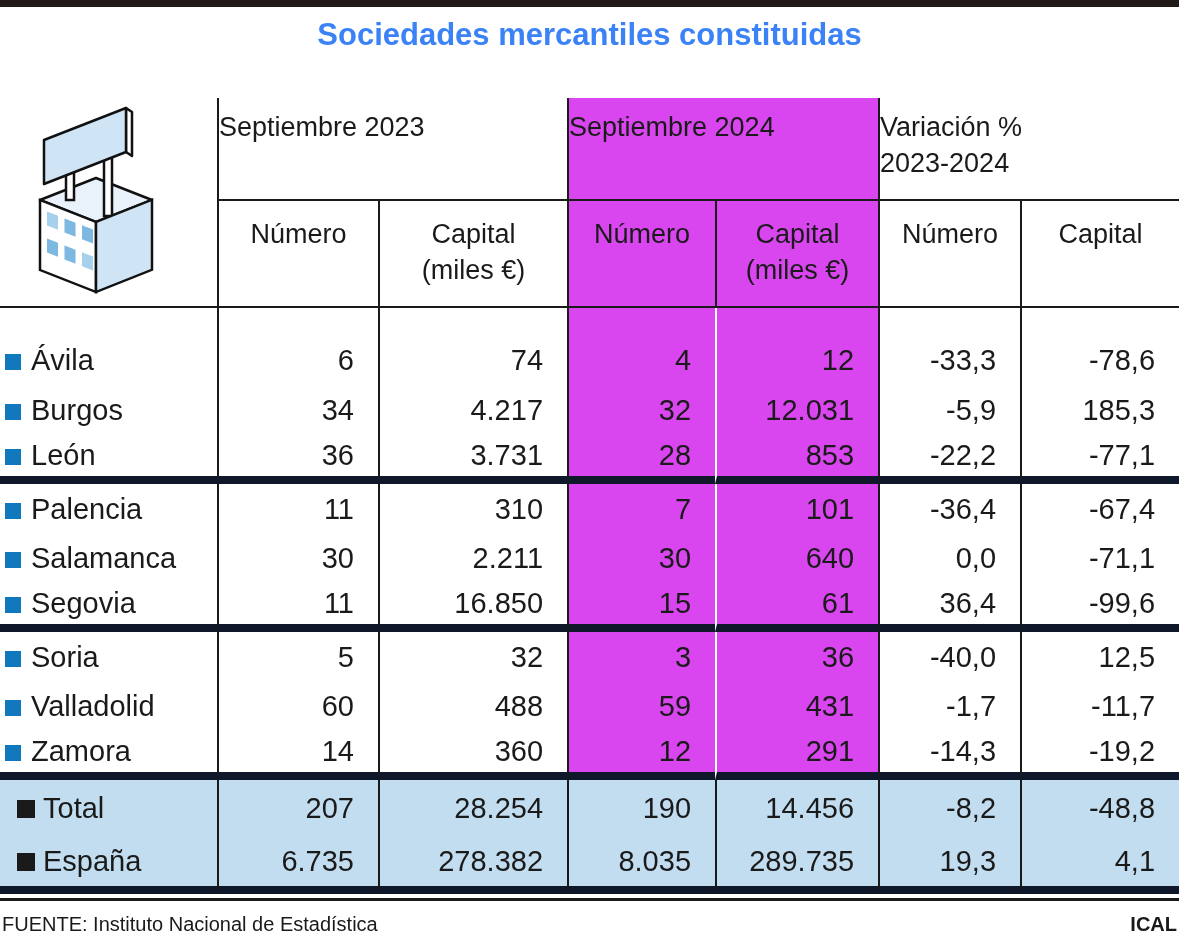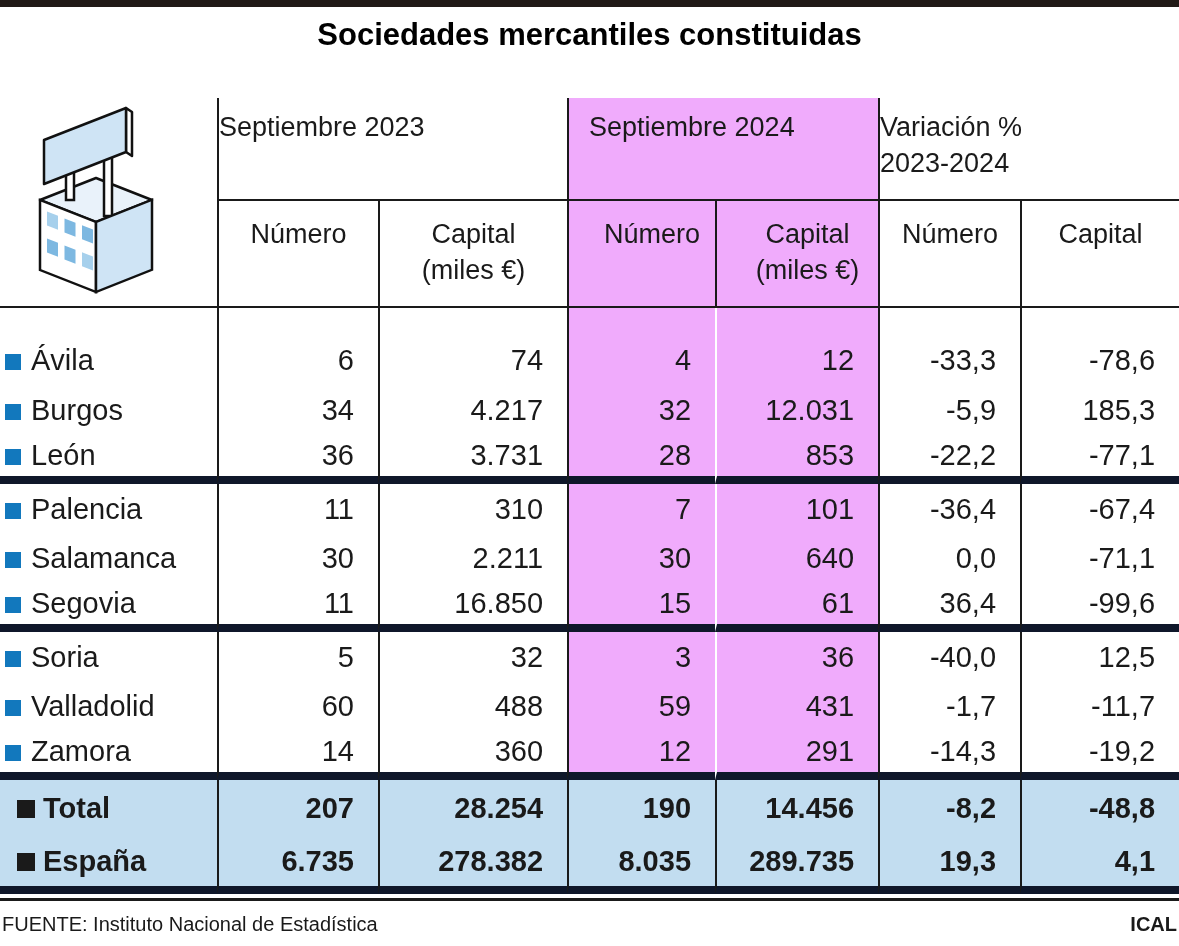--- a/index.html
+++ b/index.html
@@ -10,55 +10,55 @@
     font-family: "Liberation Sans", sans-serif;
     color: #1a1a1a;
     overflow: hidden;
   }
   .topbar { height: 7px; background: #211a16; }
   .title {
     margin: 10px 0 0 0;
     text-align: center;
     font-size: 31px;
     font-weight: bold;
-    color: #000000;
+    color: #3b82f6;
     letter-spacing: 0px;
   }
   table.stats {
     margin-top: 45px;
     border-collapse: separate;
     border-spacing: 0;
     table-layout: fixed;
     width: 1179px;
   }
   th, td { box-sizing: border-box; padding: 0; font-weight: normal; }
   
   .bl  { border-left: 2px solid #1a1a1a; }
   .blw { border-left: 2px solid #ffffff; }
   .bb  { border-bottom: 2px solid #1a1a1a; }
-  .band { background: #f0abfc; padding-left: 20px; }
+  .band { background: #d946ef; }
   
   th.gh {
     font-size: 27px; text-align: left; vertical-align: top;
     padding-top: 12px; height: 103px; line-height: 1.33; white-space: pre-line;
   }
   th.sh {
     font-size: 27px; text-align: center; vertical-align: top;
     padding-top: 15px; height: 107px; line-height: 1.35; white-space: pre-line; margin-left: 31px;
   }
   th.icon-cell { vertical-align: top; text-align: left; padding: 2px 0 0 28px; }
   
   td { font-size: 29px; vertical-align: middle; }
   td.num { text-align: right; padding-right: 24px; }
   td.label { text-align: left; padding-left: 5px; white-space: nowrap; }
   tr.prow td { height: 48px; }
   tr.r-tall td { height: 78px; vertical-align: bottom; padding-bottom: 9px; }
   tr.r-med td { height: 50px; }
   tr.g-end td { border-bottom: 8px solid #0f172a; height: 50px; }
-  tr.total td { background: #c2ddf0; font-weight: bold; height: 56px; padding-left: 17px; }
+  tr.total td { background: #c2ddf0; font-weight: normal; height: 56px; padding-left: 17px; }
   tr.total.g-end td { height: 58px; }
   .bullet {
     display: inline-block; width: 16px; height: 16px;
     background: #1278bd; margin-right: 10px;
   }
   tr.total .bullet { background: #1a1a1a; width: 18px; height: 18px; margin-right: 8px; }
   .rule { height: 3px; background: #1a1a1a; margin-top: 4px; }
   .footer {
     display: flex; justify-content: space-between; align-items: baseline;
     margin-top: 12px; padding: 0 2px;

